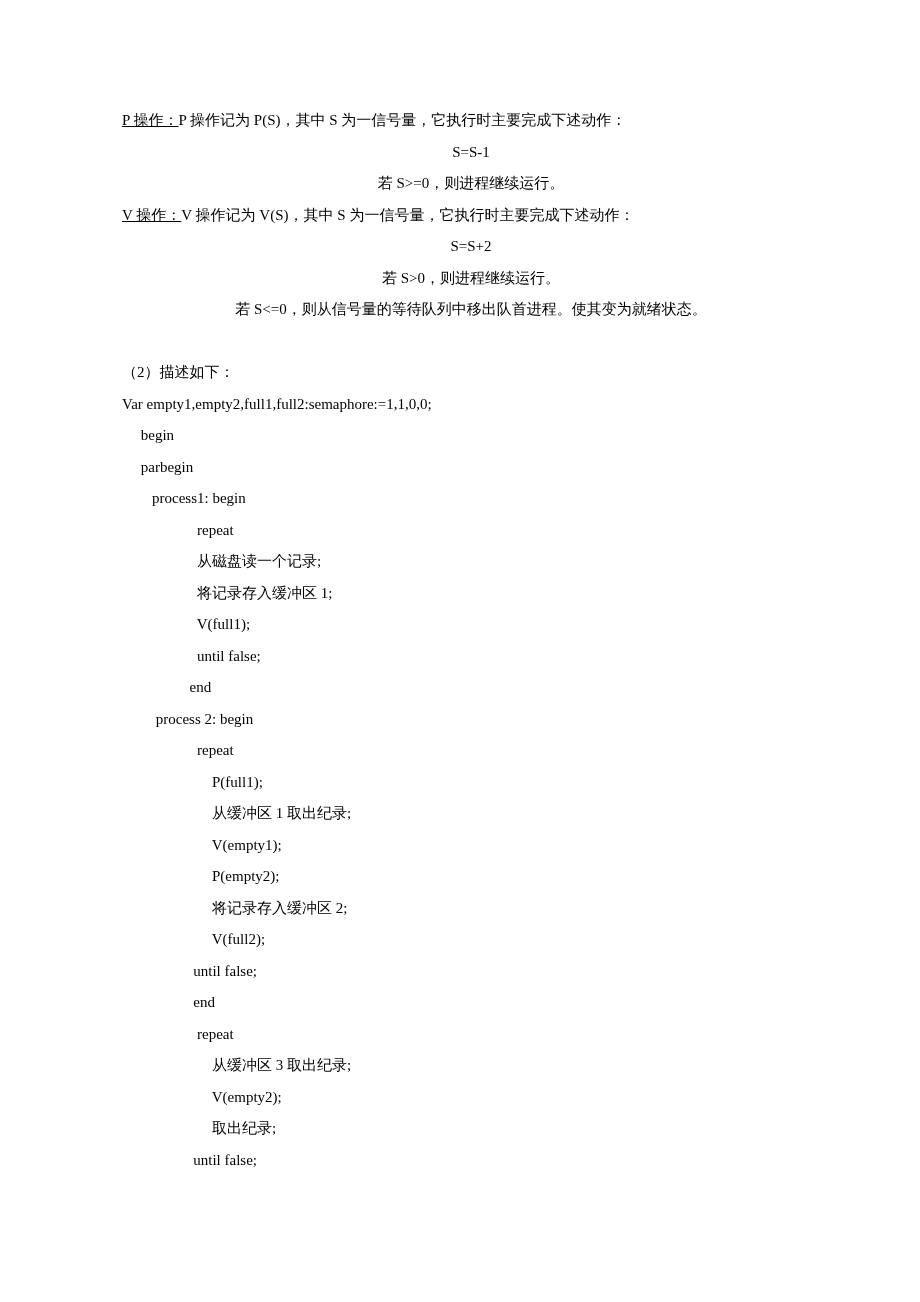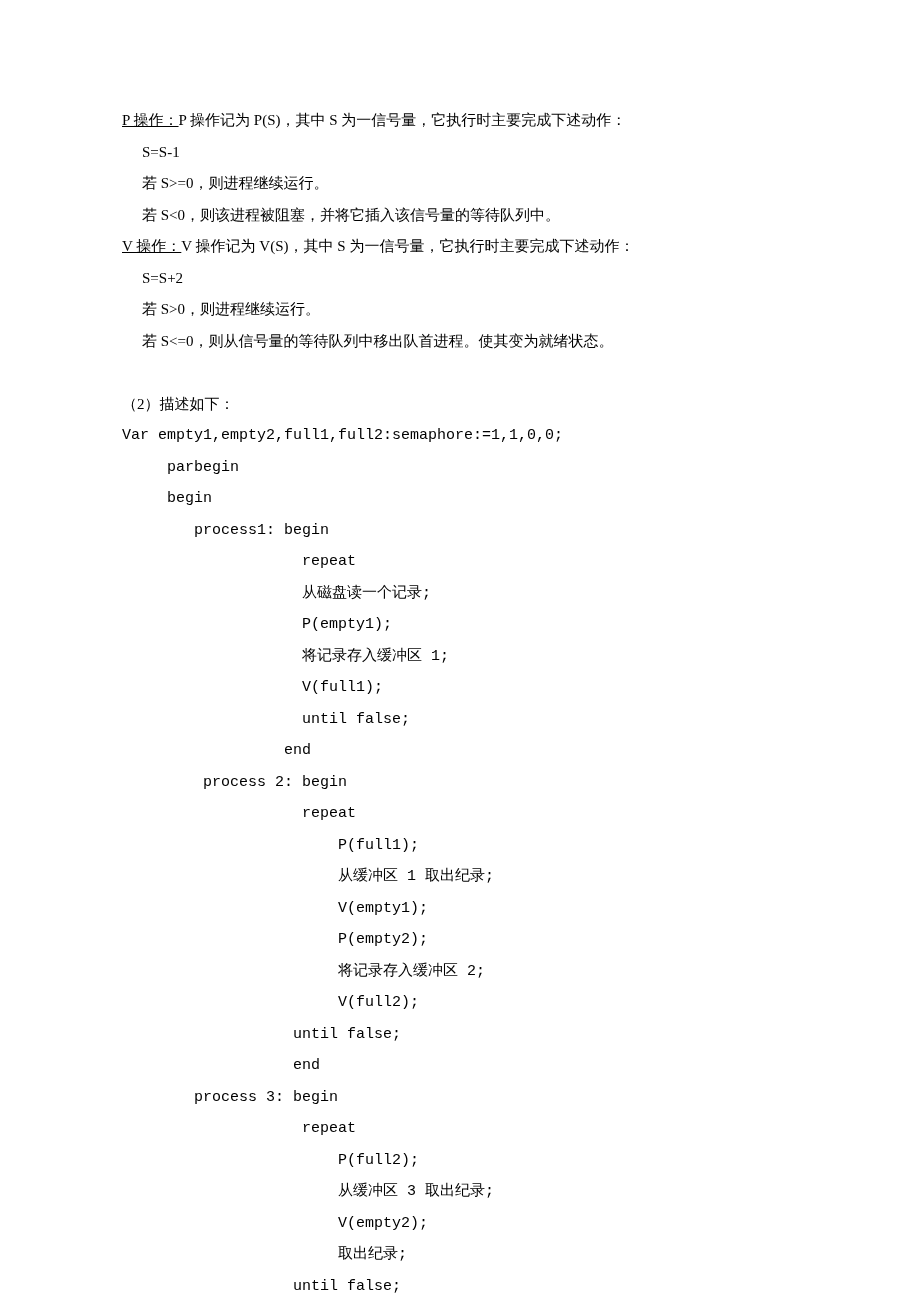--- a/index.html
+++ b/index.html
@@ -13,75 +13,71 @@
       background: #ffffff;
       font-family: "SimSun", "宋体", serif;
       font-size: 15px;
       color: #000000;
       padding: 105px 120px 50px 122px;
       line-height: 2.1;
     }
     .line {
       white-space: pre;
     }
-    .indent1 { padding-left: 20px; }
+    .indent1 { padding-left: 20px; text-align: center; }
     .underline {
       text-decoration: underline;
       margin-top: 32px;
     }
     .mono {
-      font-family: Liberation Mono, monospace;
+      font-family: Liberation Serif, serif;
     }
   </style>
 </head>
 <body>
 
 <div>
 
   <div class="line"><span class="underline">P 操作：</span><span>P 操作记为 P(S)，其中 S 为一信号量，它执行时主要完成下述动作：</span></div>
 
   <div class="line indent1">S=S-1</div>
   <div class="line indent1">若 S&gt;=0，则进程继续运行。</div>
-  <div class="line indent1">若 S&lt;0，则该进程被阻塞，并将它插入该信号量的等待队列中。</div>
 
   <div class="line"><span class="underline">V 操作：</span><span>V 操作记为 V(S)，其中 S 为一信号量，它执行时主要完成下述动作：</span></div>
 
   <div class="line indent1">S=S+2</div>
   <div class="line indent1">若 S&gt;0，则进程继续运行。</div>
   <div class="line indent1">若 S&lt;=0，则从信号量的等待队列中移出队首进程。使其变为就绪状态。</div>
 
   <div class="line">&nbsp;</div>
 
   <div class="line">（2）描述如下：</div>
 
   <div class="mono">
     <div class="line">Var empty1,empty2,full1,full2:semaphore:=1,1,0,0;</div>
+    <div class="line">     begin</div>
     <div class="line">     parbegin</div>
-    <div class="line">     begin</div>
     <div class="line">        process1: begin</div>
     <div class="line">                    repeat</div>
     <div class="line">                    从磁盘读一个记录;</div>
-    <div class="line">                    P(empty1);</div>
     <div class="line">                    将记录存入缓冲区 1;</div>
     <div class="line">                    V(full1);</div>
     <div class="line">                    until false;</div>
     <div class="line">                  end</div>
     <div class="line">         process 2: begin</div>
     <div class="line">                    repeat</div>
     <div class="line">                        P(full1);</div>
     <div class="line">                        从缓冲区 1 取出纪录;</div>
     <div class="line">                        V(empty1);</div>
     <div class="line">                        P(empty2);</div>
     <div class="line">                        将记录存入缓冲区 2;</div>
     <div class="line">                        V(full2);</div>
     <div class="line">                   until false;</div>
     <div class="line">                   end</div>
-    <div class="line">        process 3: begin</div>
     <div class="line">                    repeat</div>
-    <div class="line">                        P(full2);</div>
     <div class="line">                        从缓冲区 3 取出纪录;</div>
     <div class="line">                        V(empty2);</div>
     <div class="line">                        取出纪录;</div>
     <div class="line">                   until false;</div>
 
   </div>
 
 </div>
 
 </body></html>

